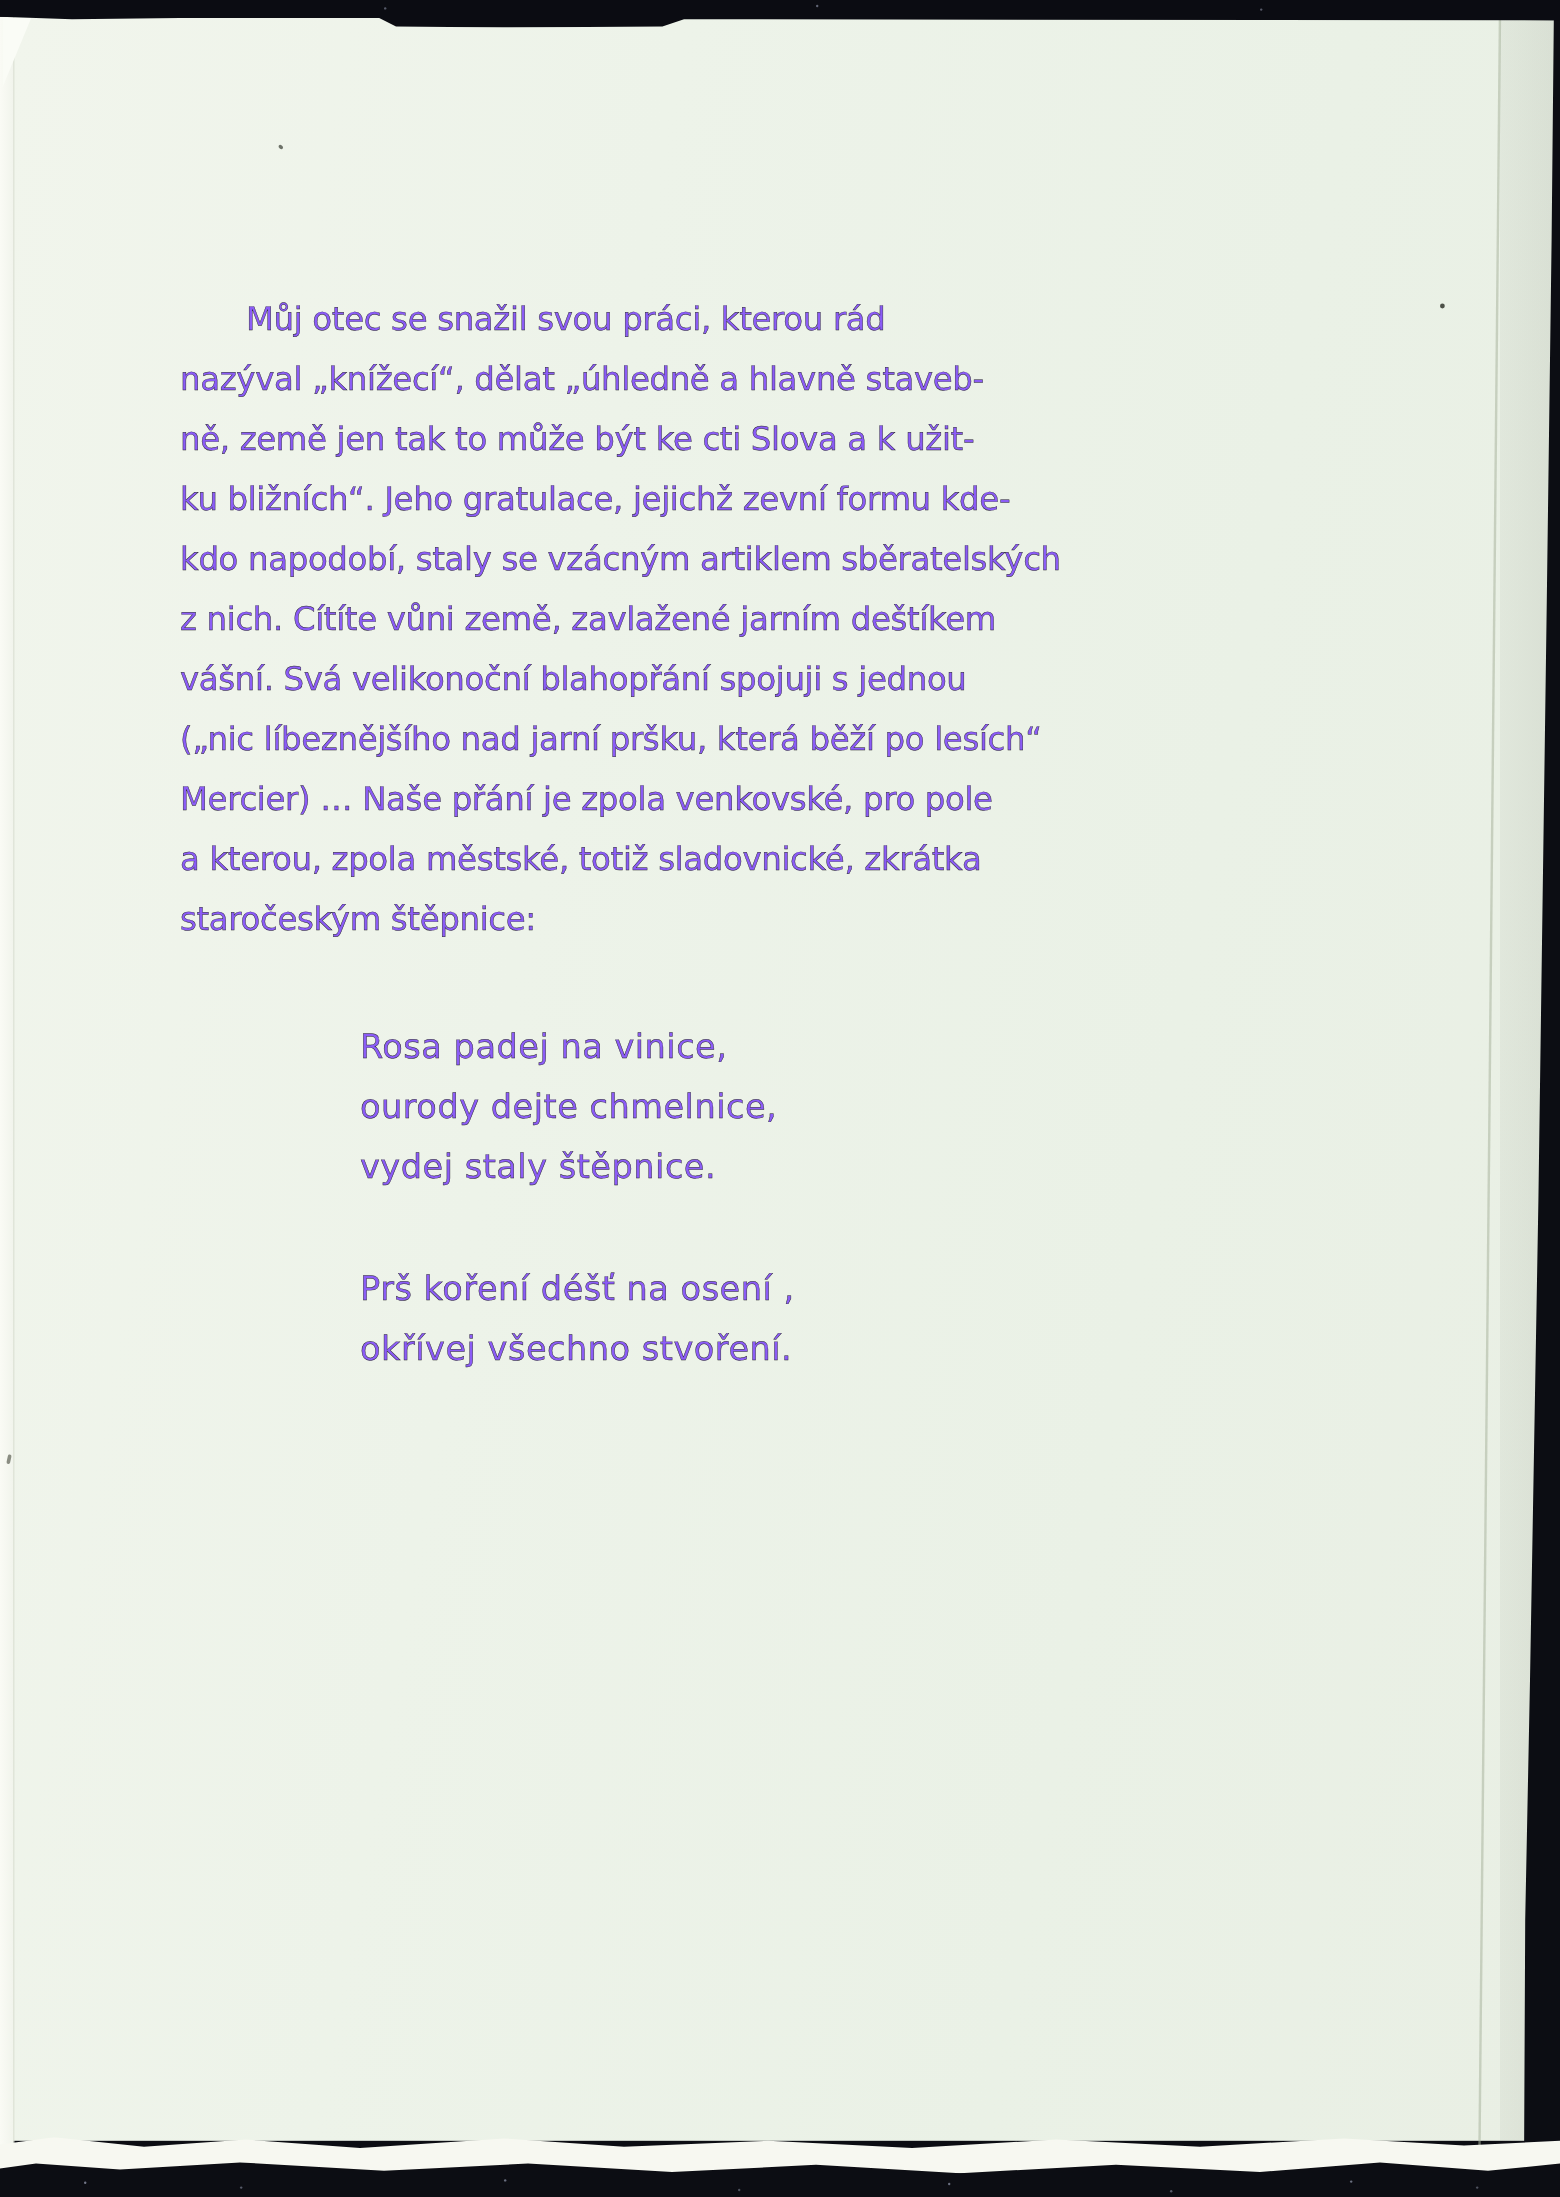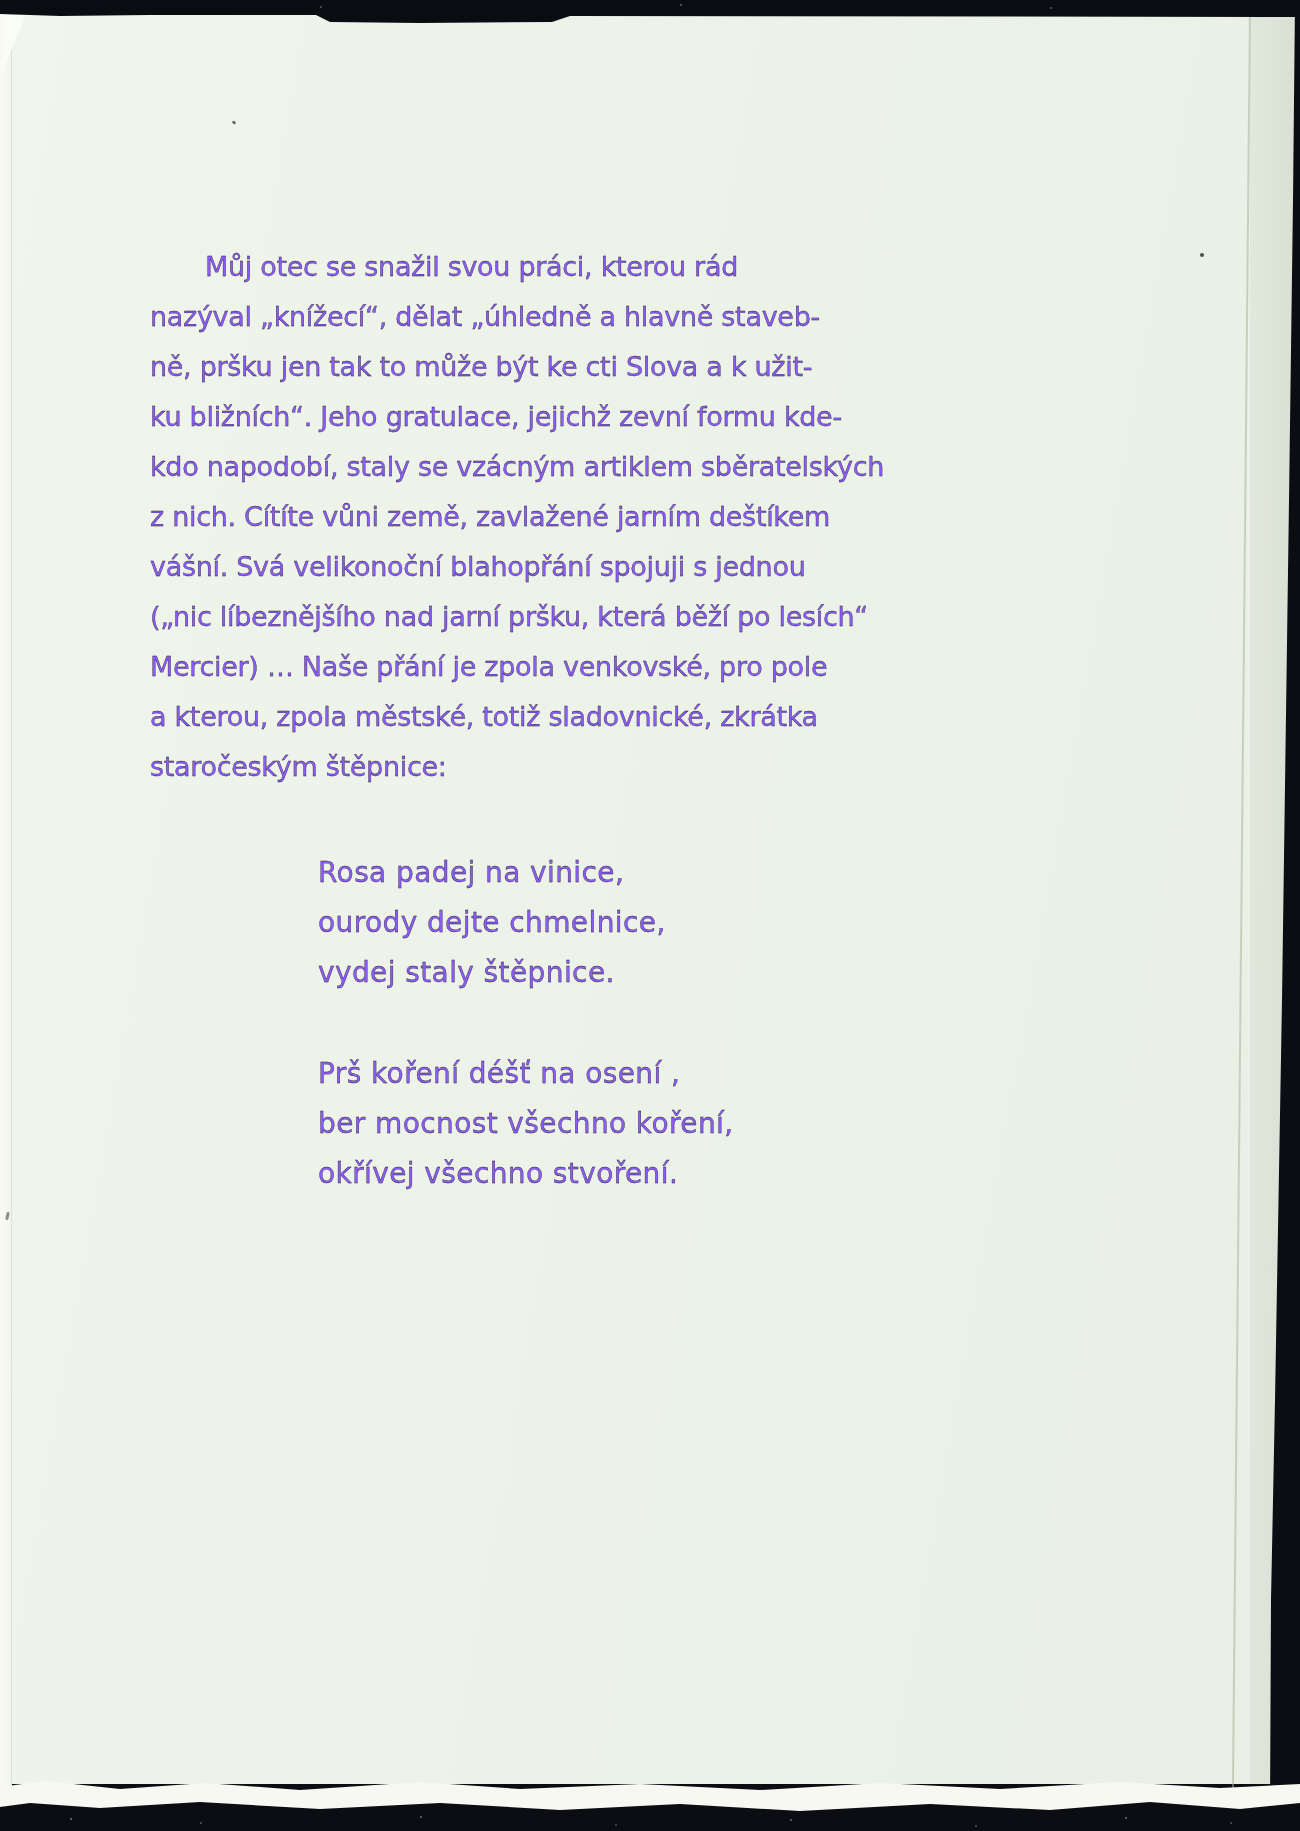--- a/index.html
+++ b/index.html
@@ -95,21 +95,21 @@
     left: 150px; top: 242px;
     width: 820px;
     font-size: 27px;
     letter-spacing: -0.3px;
   }
   .pline { height: 50px; line-height: 50px; white-space: nowrap; }
   .pline.first { padding-left: 55px; }
 
   .verse {
     position: absolute;
-    left: 318px;
+    left: 300px;
     width: 600px;
     font-size: 28px;
     letter-spacing: 0.4px;
   }
   .verse .vline { height: 50px; line-height: 50px; white-space: nowrap; }
   .verse1 { top: 848px; }
   .verse2 { top: 1049px; }
 
   
   .speck { position: absolute; border-radius: 50%; }
@@ -132,36 +132,35 @@
   <div class="deckle"></div>
   <div class="band-noise"></div>
 
   <div class="speck speck-a"></div>
   <div class="speck speck-b"></div>
   <div class="speck speck-c"></div>
 
   <div class="paragraph ink">
     <div class="pline first">Můj otec se snažil svou práci, kterou rád</div>
     <div class="pline">nazýval „knížecí“, dělat „úhledně a hlavně staveb-</div>
-    <div class="pline">ně, pršku jen tak to může být ke cti Slova a k užit-</div>
+    <div class="pline">ně, země jen tak to může být ke cti Slova a k užit-</div>
     <div class="pline">ku bližních“. Jeho gratulace, jejichž zevní formu kde-</div>
     <div class="pline">kdo napodobí, staly se vzácným artiklem sběratelských</div>
     <div class="pline">z nich. Cítíte vůni země, zavlažené jarním deštíkem</div>
     <div class="pline">vášní. Svá velikonoční blahopřání spojuji s jednou</div>
     <div class="pline">(„nic líbeznějšího nad jarní pršku, která běží po lesích“</div>
     <div class="pline">Mercier) … Naše přání je zpola venkovské, pro pole</div>
     <div class="pline">a kterou, zpola městské, totiž sladovnické, zkrátka</div>
     <div class="pline">staročeským štěpnice:</div>
   </div>
 
   <div class="verse verse1 ink">
     <div class="vline">Rosa padej na vinice,</div>
     <div class="vline">ourody dejte chmelnice,</div>
     <div class="vline">vydej staly štěpnice.</div>
   </div>
 
   <div class="verse verse2 ink">
     <div class="vline">Prš koření déšť na osení ,</div>
-    <div class="vline">ber mocnost všechno koření,</div>
     <div class="vline">okřívej všechno stvoření.</div>
   </div>
 
 </div>
 
 </body></html>

